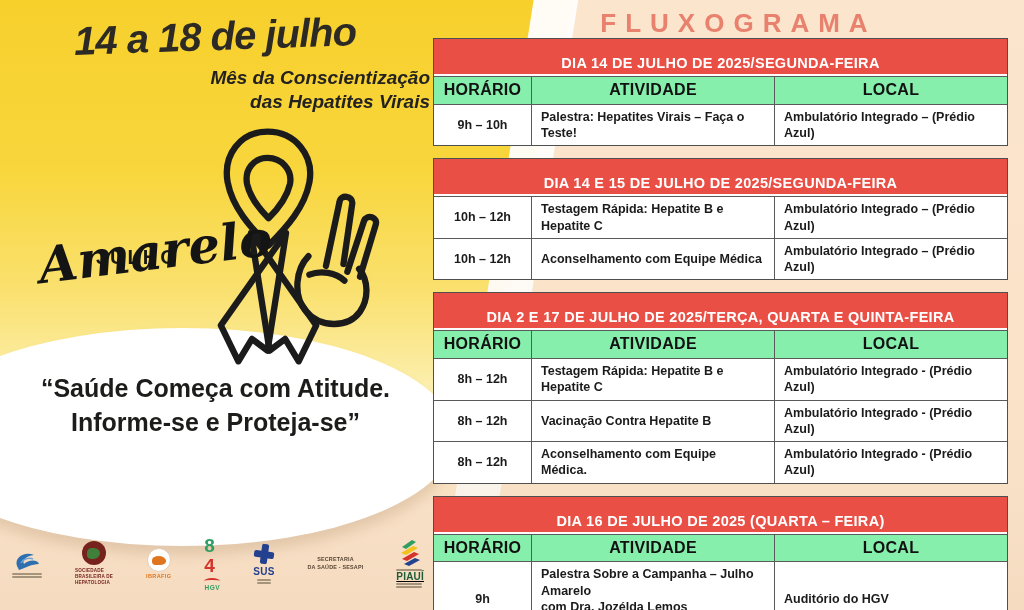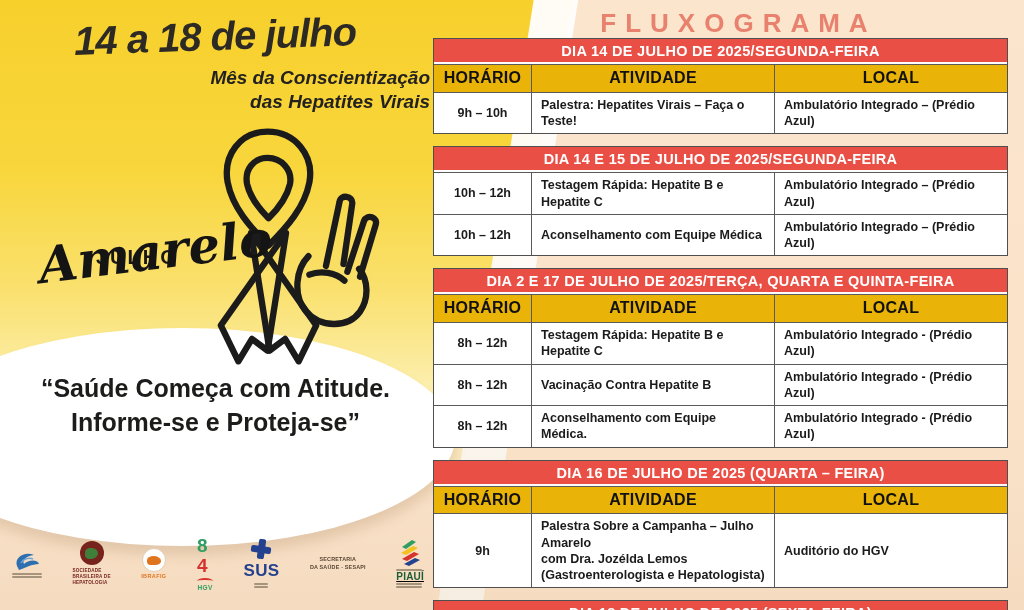--- a/index.html
+++ b/index.html
@@ -50,39 +50,39 @@
   .hgv-8{font-size:19px;font-weight:900;color:#2f9e62;line-height:1;}
   .hgv-4{font-size:19px;font-weight:900;color:#d6332c;line-height:1;}
   .hgv-right{display:flex;flex-direction:column;align-items:center;margin-top:2px;}
   .hgv-swoosh{width:16px;height:4px;border-radius:50%;border-top:2px solid #d6332c;}
   .hgv-label{font-size:6.5px;font-weight:900;color:#2f9e62;letter-spacing:.4px;}
   .sus{display:flex;align-items:center;gap:2px;}
   .sus-cross{position:relative;width:20px;height:20px;}
   .sus-cross:before,.sus-cross:after{content:"";position:absolute;background:#24418f;border-radius:2px;}
   .sus-cross:before{left:7px;top:0;width:7px;height:20px;transform:rotate(8deg);}
   .sus-cross:after{left:0;top:7px;width:20px;height:7px;transform:rotate(8deg);}
-  .sus-label{font-size:17px;font-weight:900;color:#24418f;letter-spacing:.3px;}
+  .sus-label{font-size:10px;font-weight:900;color:#24418f;letter-spacing:.3px;}
   .sesapi-text{font-size:5.4px;font-weight:800;color:#564433;text-align:center;line-height:1.35;
     letter-spacing:.2px;}
   .piaui{display:flex;align-items:center;gap:2px;text-decoration:underline;}
   .piaui-label{font-size:10px;font-weight:900;color:#1c5c38;letter-spacing:.2px;line-height:1;}
 
   
   .flux-title{position:absolute;left:451px;top:8px;width:575px;text-align:center;
     font-size:26px;font-weight:800;color:#E8816D;letter-spacing:9px;}
   .tables{position:absolute;left:433px;top:38px;width:575px;display:flex;flex-direction:column;gap:12px;}
   .tbl{border:1.5px solid #4f4f4f;background:#ffffff;}
   .tbl-day{background:#EA4F45;color:#ffffff;text-align:center;font-size:14.5px;font-weight:800;
-    letter-spacing:.3px;padding:4px 0 3px 0;border-bottom:2px solid #fdfdfd;}
+    letter-spacing:.3px;padding:16px 0 3px 0;border-bottom:2px solid #fdfdfd;}
   .row{display:grid;grid-template-columns:97px 243px 1fr;border-top:1px solid #5a5a5a;}
   .cell{display:flex;align-items:center;font-size:12.5px;font-weight:700;color:#1b1b1b;
     line-height:1.3;white-space:pre-line;border-left:1px solid #5a5a5a;padding:4px 9px;}
   .cell:first-child{border-left:none;}
   .c0{justify-content:center;text-align:center;padding:4px 2px;}
-  .cell.head{background:#eab308;justify-content:center;text-align:center;font-size:16px;
+  .cell.head{background:#86efac;justify-content:center;text-align:center;font-size:16px;
     font-weight:800;color:#111;padding:3px 0;letter-spacing:.3px;}
   .t0 .row:not(.cols) .cell{min-height:18px;}
   .t1 .row .cell{min-height:25px;}
   .t2 .row:not(.cols) .cell{min-height:22px;}
 </style>
 </head>
 <body>
 
 <div class="canvas">
 

